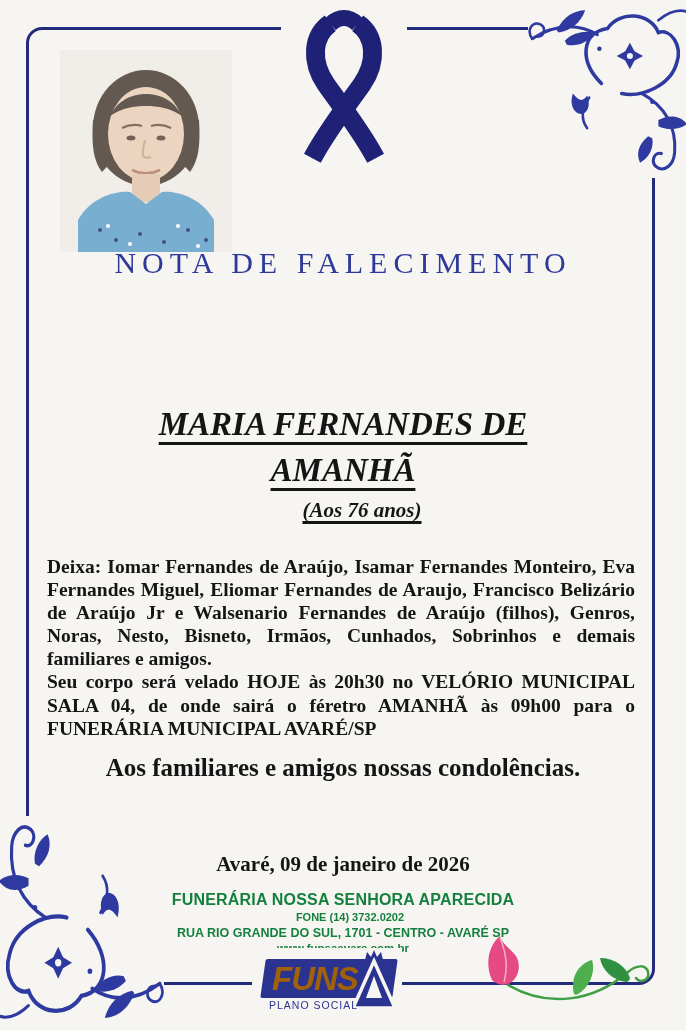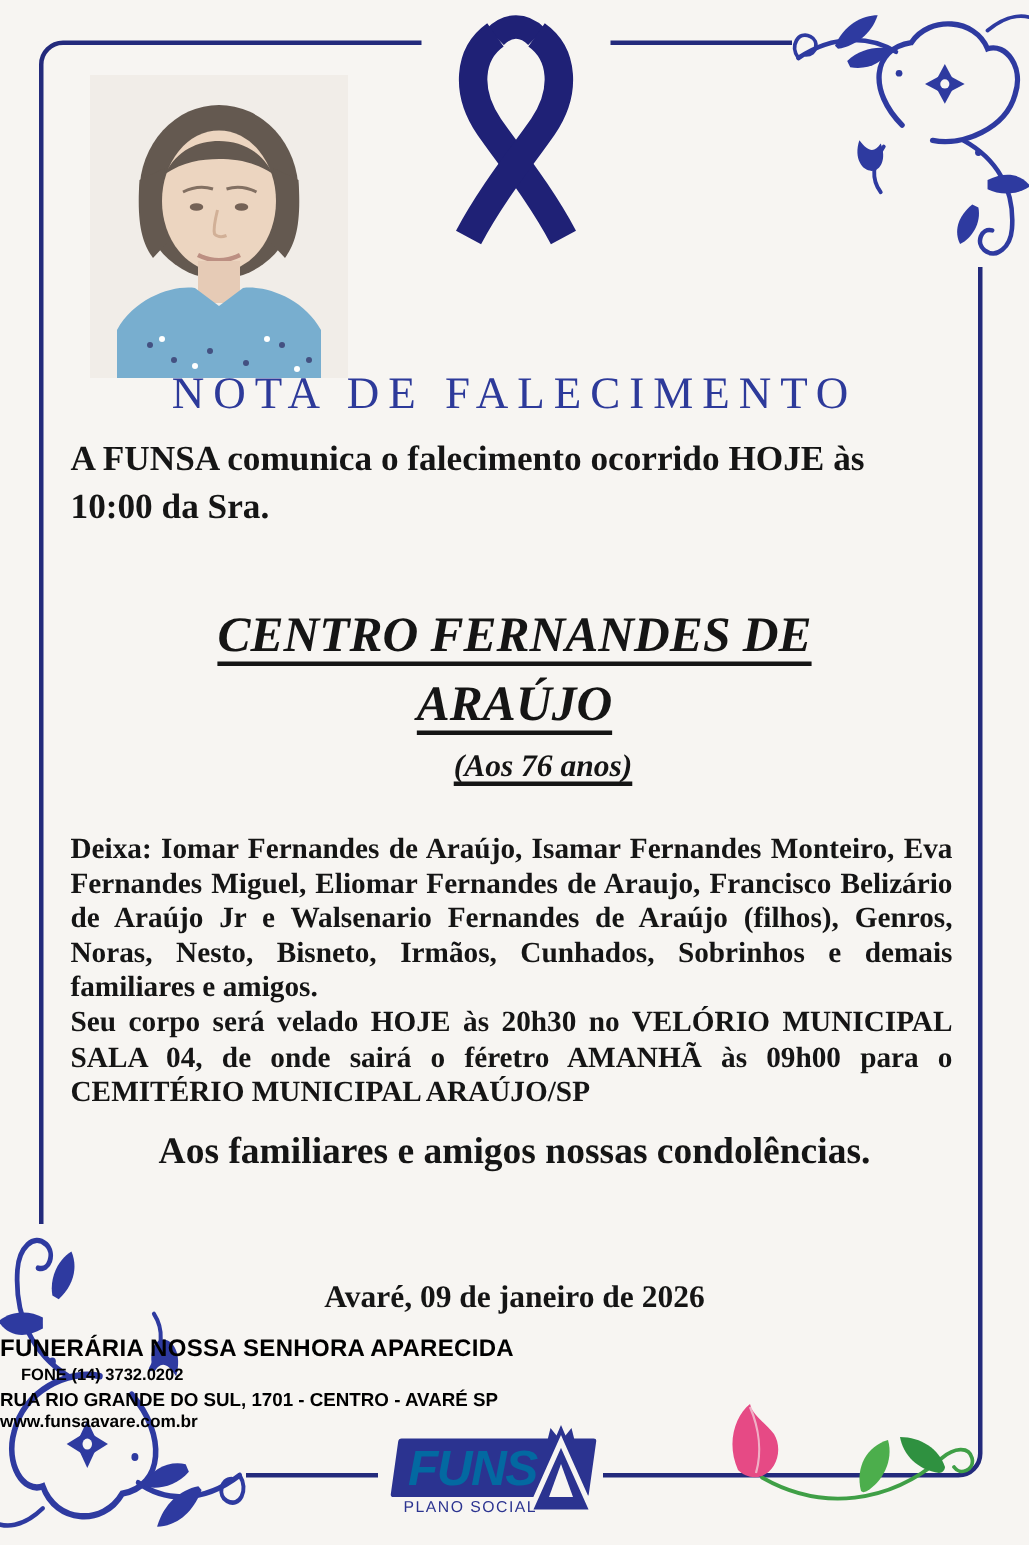--- a/index.html
+++ b/index.html
@@ -52,41 +52,41 @@
   .condolences {
     position:absolute; top:754px; left:0; right:0; text-align:center;
     font-size:25px; font-weight:bold;
   }
   .dateline {
     position:absolute; top:852px; left:0; right:0; text-align:center;
     font-size:21px; font-weight:bold;
   }
   
   .footer {
-    position:absolute; top:891px; left:0; right:0; 
-    font-family:"Liberation Sans", sans-serif; font-weight:bold; color:#000000;
+    position:absolute; top:891px; left:0; right:0; text-align:center;
+    font-family:"Liberation Sans", sans-serif; font-weight:bold; color:#15803d;
     line-height:1.15;
   }
   .f1 { font-size:16px; letter-spacing:0.2px; }
   .f2 { font-size:11px; margin-top:2px;padding-left:14px; }
   .f3 { font-size:12.5px; margin-top:2px; }
   .f4 { font-size:11.5px; margin-top:2px; }
   
   .logo-wrap {
     position:absolute; left:252px; top:948px; width:150px; height:66px;
     background:#f7f5f2;
   }
   .logo-rect {
     position:absolute; left:11px; top:11px; width:132px; height:39px;
     background:#2b3390; transform:skewX(-8deg); border-radius:2px;
   }
   .logo-text {
     position:absolute; left:20px; top:11px; height:39px;
     font-family:"Liberation Sans", sans-serif; font-weight:bold; font-style:italic;
-    font-size:33px; line-height:39px; color:#0369a1; letter-spacing:-1px;
+    font-size:33px; line-height:39px; color:#a16207; letter-spacing:-1px;
   }
   .logo-a { position:absolute; left:99px; top:0px; }
   .logo-tagline {
     position:absolute; left:17px; top:51px;
     font-family:"Liberation Sans", sans-serif; 
     font-size:10.5px; color:#2b3390; letter-spacing:1px; white-space:nowrap;
   }
 </style>
 </head>
 <body>
@@ -191,29 +191,28 @@
       <path d="M30,55 C70,78 115,72 150,42 C158,35 168,34 170,42 C172,50 162,54 158,48" stroke="#3f9f46" stroke-width="2.5" fill="none" stroke-linecap="round"></path>
       <path d="M14,50 C6,32 12,14 22,6 C24,14 32,18 38,26 C44,36 40,50 30,54 C24,56 18,54 14,50 Z" fill="#e64a85"></path>
       <path d="M22,8 C28,22 30,38 26,52" stroke="#f7f5f2" stroke-width="1.5" fill="none" opacity="0.6"></path>
       <path d="M96,64 C92,48 100,34 114,30 C118,44 110,58 100,64 C98,65 97,65 96,64 Z" fill="#4cae4c"></path>
       <path d="M148,52 C134,50 124,40 122,28 C136,28 148,36 152,48 C152,50 150,52 148,52 Z" fill="#2f9140"></path>
     </svg>
   </div>
 
   <div class="title">NOTA DE FALECIMENTO</div>
 
-  <div class="intro">A FUNSA comunica o falecimento ocorrido HOJE às 10:00 da Sra.</div>
-
-  <div class="name">CENTRO FERNANDES DE ARAÚJO</div>
+
+  <div class="name">MARIA FERNANDES DE AMANHÃ</div>
 
   <div class="age">(Aos 76 anos)</div>
 
   <div class="bodytext">
     <p>Deixa: Iomar Fernandes de Araújo, Isamar Fernandes Monteiro, Eva Fernandes Miguel, Eliomar Fernandes de Araujo, Francisco Belizário de Araújo Jr e Walsenario Fernandes de Araújo (filhos), Genros, Noras, Nesto, Bisneto, Irmãos, Cunhados, Sobrinhos e demais familiares e amigos.</p>
-    <p>Seu corpo será velado HOJE às 20h30 no VELÓRIO MUNICIPAL SALA 04, de onde sairá o féretro AMANHÃ às 09h00 para o CEMITÉRIO MUNICIPAL ARAÚJO/SP</p>
+    <p>Seu corpo será velado HOJE às 20h30 no VELÓRIO MUNICIPAL SALA 04, de onde sairá o féretro AMANHÃ às 09h00 para o FUNERÁRIA MUNICIPAL AVARÉ/SP</p>
   </div>
 
   <div class="condolences">Aos familiares e amigos nossas condolências.</div>
 
   <div class="dateline">Avaré, 09 de janeiro de 2026</div>
 
   <div class="footer">
     <div class="f1">FUNERÁRIA NOSSA SENHORA APARECIDA</div>
     <div class="f2">FONE (14) 3732.0202</div>
     <div class="f3">RUA RIO GRANDE DO SUL, 1701 - CENTRO - AVARÉ SP</div>

